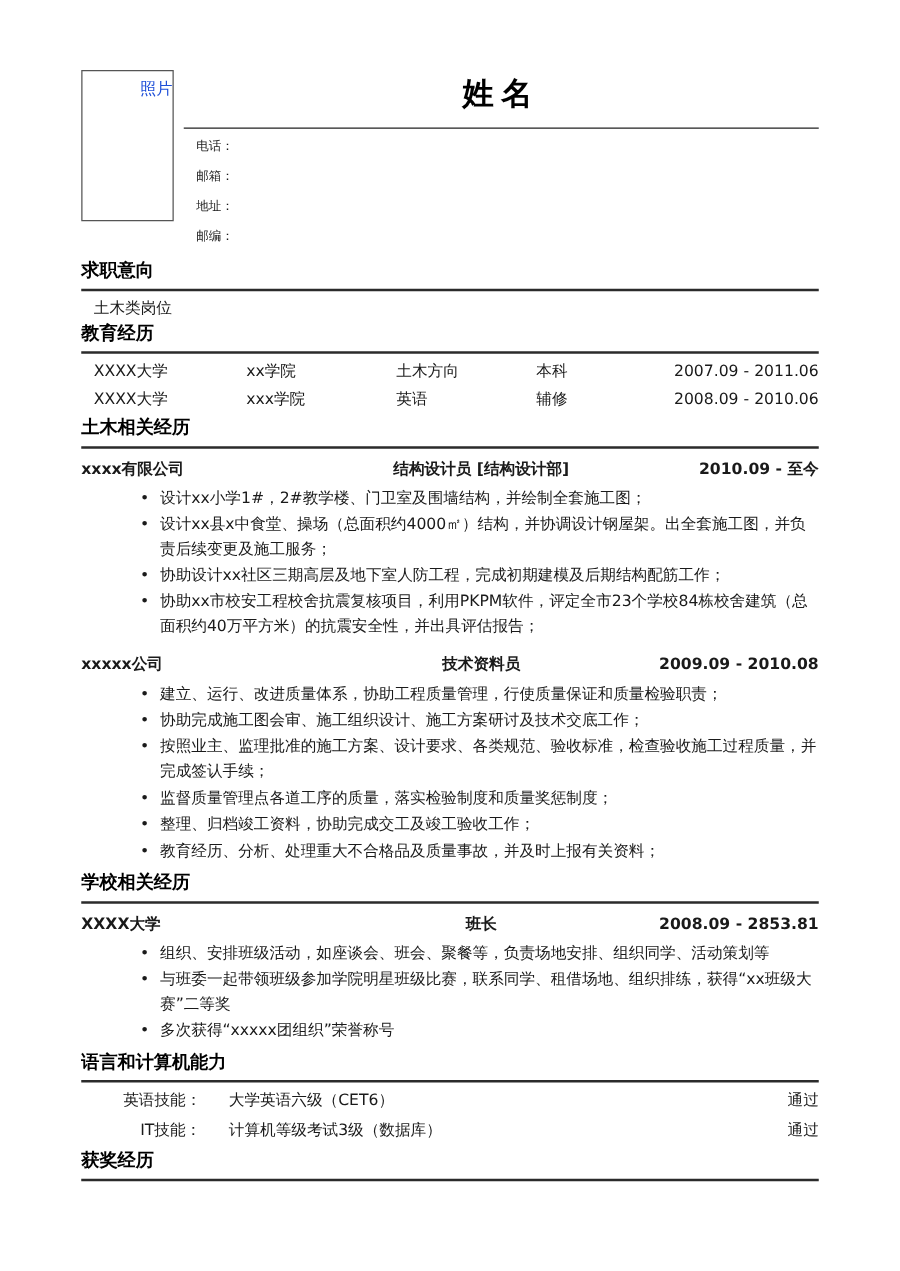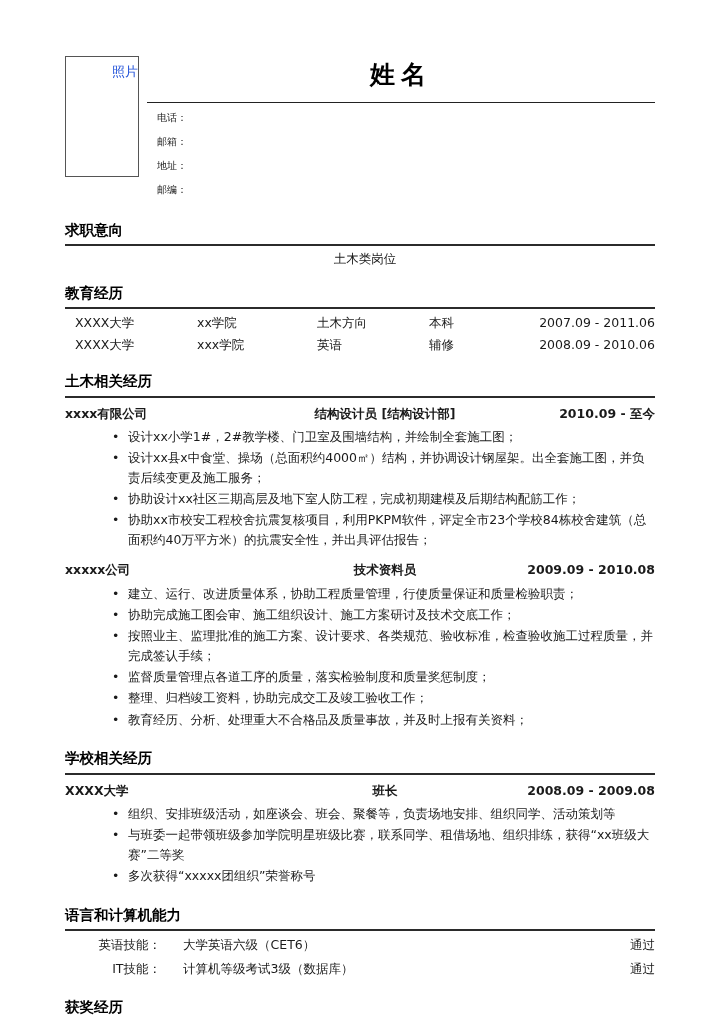--- a/index.html
+++ b/index.html
@@ -19,26 +19,26 @@
   }
   .head-right { flex:1; margin-left:8px; min-width:0; }
   .name {
     text-align:center; font-size:25px; font-weight:bold; color:#000;
     padding:2px 0 5px 0; border-bottom:1.5px solid #222; letter-spacing:6px;font-family:Liberation Mono, monospace;
   }
   .contact { padding:7px 0 0 10px; }
   .contact-row { height:24px; font-size:10px; }
 
   
-  .section { margin-top:13px; }
+  .section { }
   .sec-title {
     font-size:14.5px; font-weight:bold; color:#000;
     padding-bottom:3px; border-bottom:2px solid #2b2b2b;
   }
-  .plain-line { padding:3px 0 0 10px;text-align:center; }
+  .plain-line { padding:3px 0 0 10px; }
 
   
   .edu-table { padding:4px 0 0 10px; }
   .edu-row { display:grid; grid-template-columns:122px 120px 112px 100px 1fr; height:22px; }
   .edu-row .c5 { text-align:right; }
 
   
   .xp-head { display:flex; font-weight:bold; margin-top:6px; align-items:center; }
   .xp-org  { flex:0 0 200px; }
   .xp-role { flex:1; text-align:center; }
@@ -132,21 +132,21 @@
       </div>
     </div>
   </div>
 
   <div class="section">
     <div class="sec-title">学校相关经历</div>
     <div>
       <div class="xp-head">
         <span class="xp-org">XXXX大学</span>
         <span class="xp-role">班长</span>
-        <span class="xp-period">2008.09 - 2009.08</span>
+        <span class="xp-period">2008.09 - 2853.81</span>
       </div>
       <div class="bullets">
         <div class="bullet">组织、安排班级活动，如座谈会、班会、聚餐等，负责场地安排、组织同学、活动策划等</div>
         <div class="bullet">与班委一起带领班级参加学院明星班级比赛，联系同学、租借场地、组织排练，获得“xx班级大赛”二等奖</div>
         <div class="bullet">多次获得“xxxxx团组织”荣誉称号</div>
       </div>
     </div>
   </div>
 
   <div class="section">

